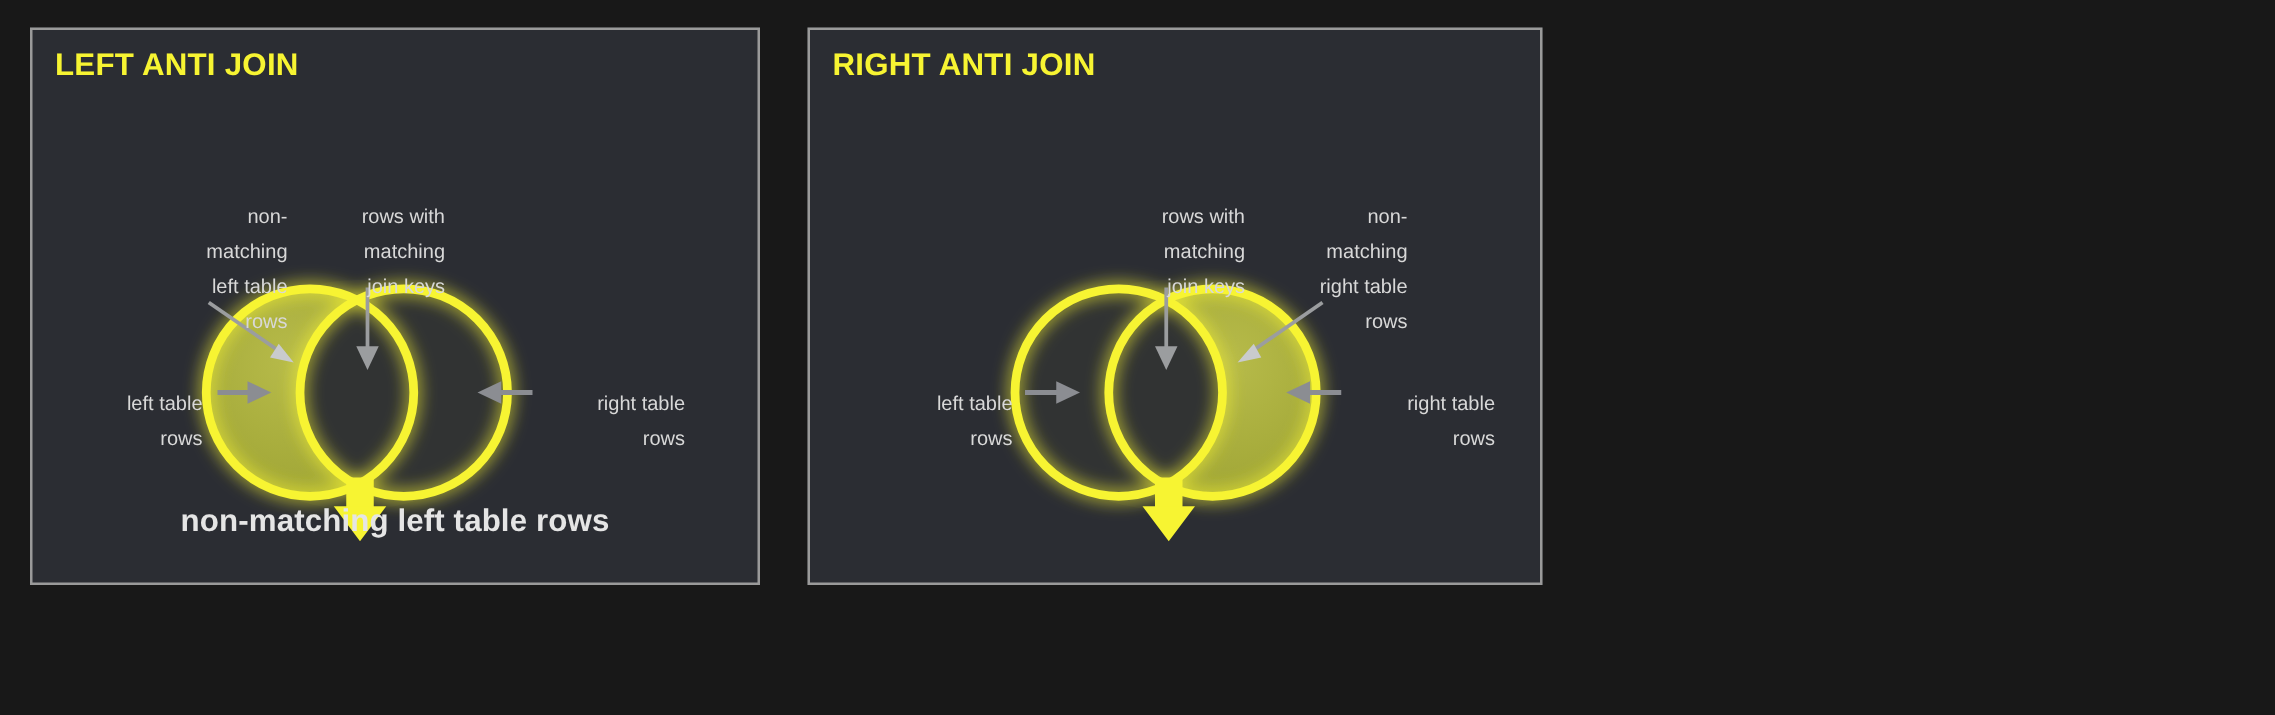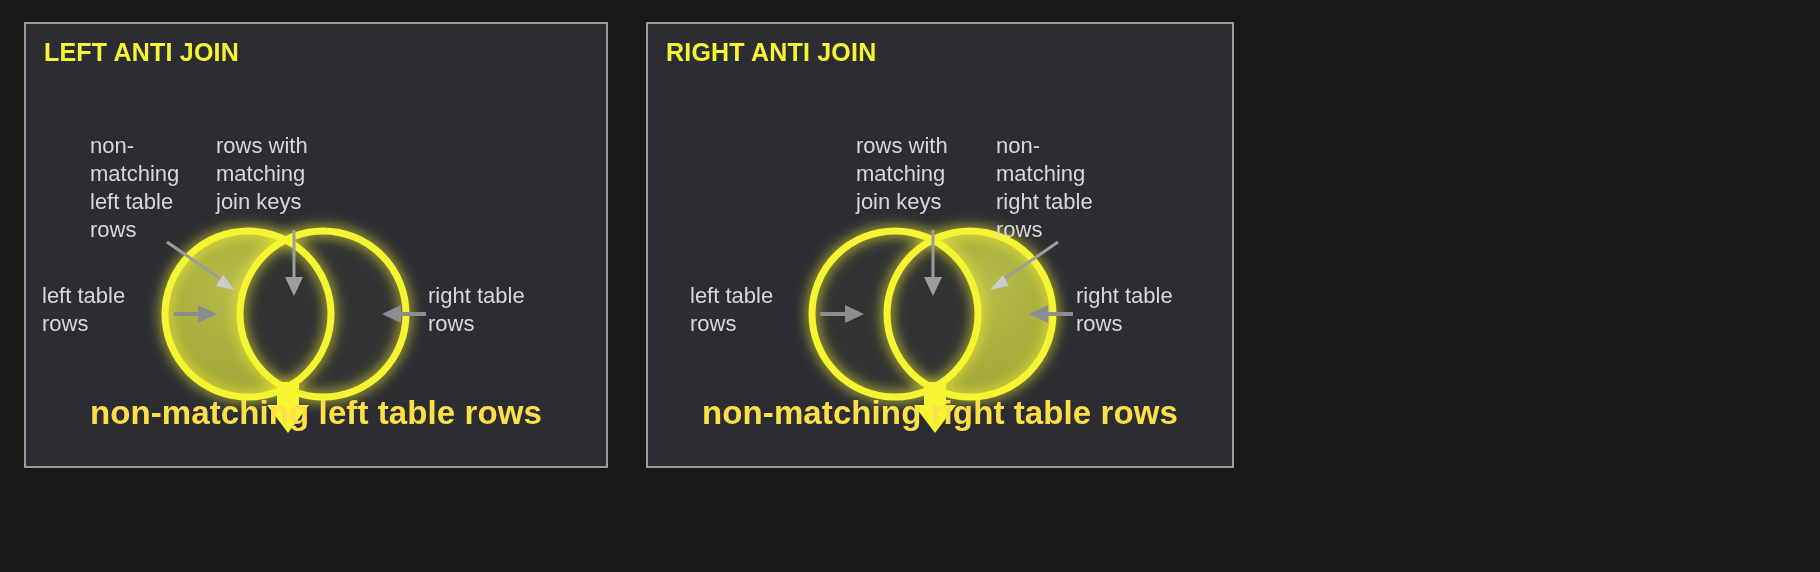--- a/index.html
+++ b/index.html
@@ -47,37 +47,38 @@
     position: absolute;
     left: 0;
     top: 0;
     width: 100%;
     height: 100%;
   }
 
   .note {
     position: absolute;
     color: #d8d8d8;
-    font-size: 22px;
+    font-size: 16px;
     line-height: 28px;
-    text-align: left;
+    text-align: right;
     white-space: pre-line;
+    margin-top: 28px;
   }
   .note.w1 { width: 120px; }
   .note.w2 { width: 140px; }
   .note.w3 { width: 130px; }
 
   .caption {
     position: absolute;
     left: 0;
     width: 100%;
     bottom: 34px;
     text-align: center;
-    color: #fde047;
-    font-size: 33px;
+    color: #e5e5e5;
+    font-size: 25px;
     font-weight: bold;
     letter-spacing: 0.1px;
   }
 
   svg { display: block; overflow: visible; }
 </style>
 </head>
 <body>
 
 <div class="canvas">
@@ -237,16 +238,15 @@
 matching
 right table
 rows</div>
 
     <div class="note w1" style="left:42px; top:258px;">left table
 rows</div>
 
     <div class="note w1" style="left:428px; top:258px;">right table
 rows</div>
 
-    <div class="caption">non-matching right table rows</div>
   </div>
 
 </div>
 
 </body></html>

